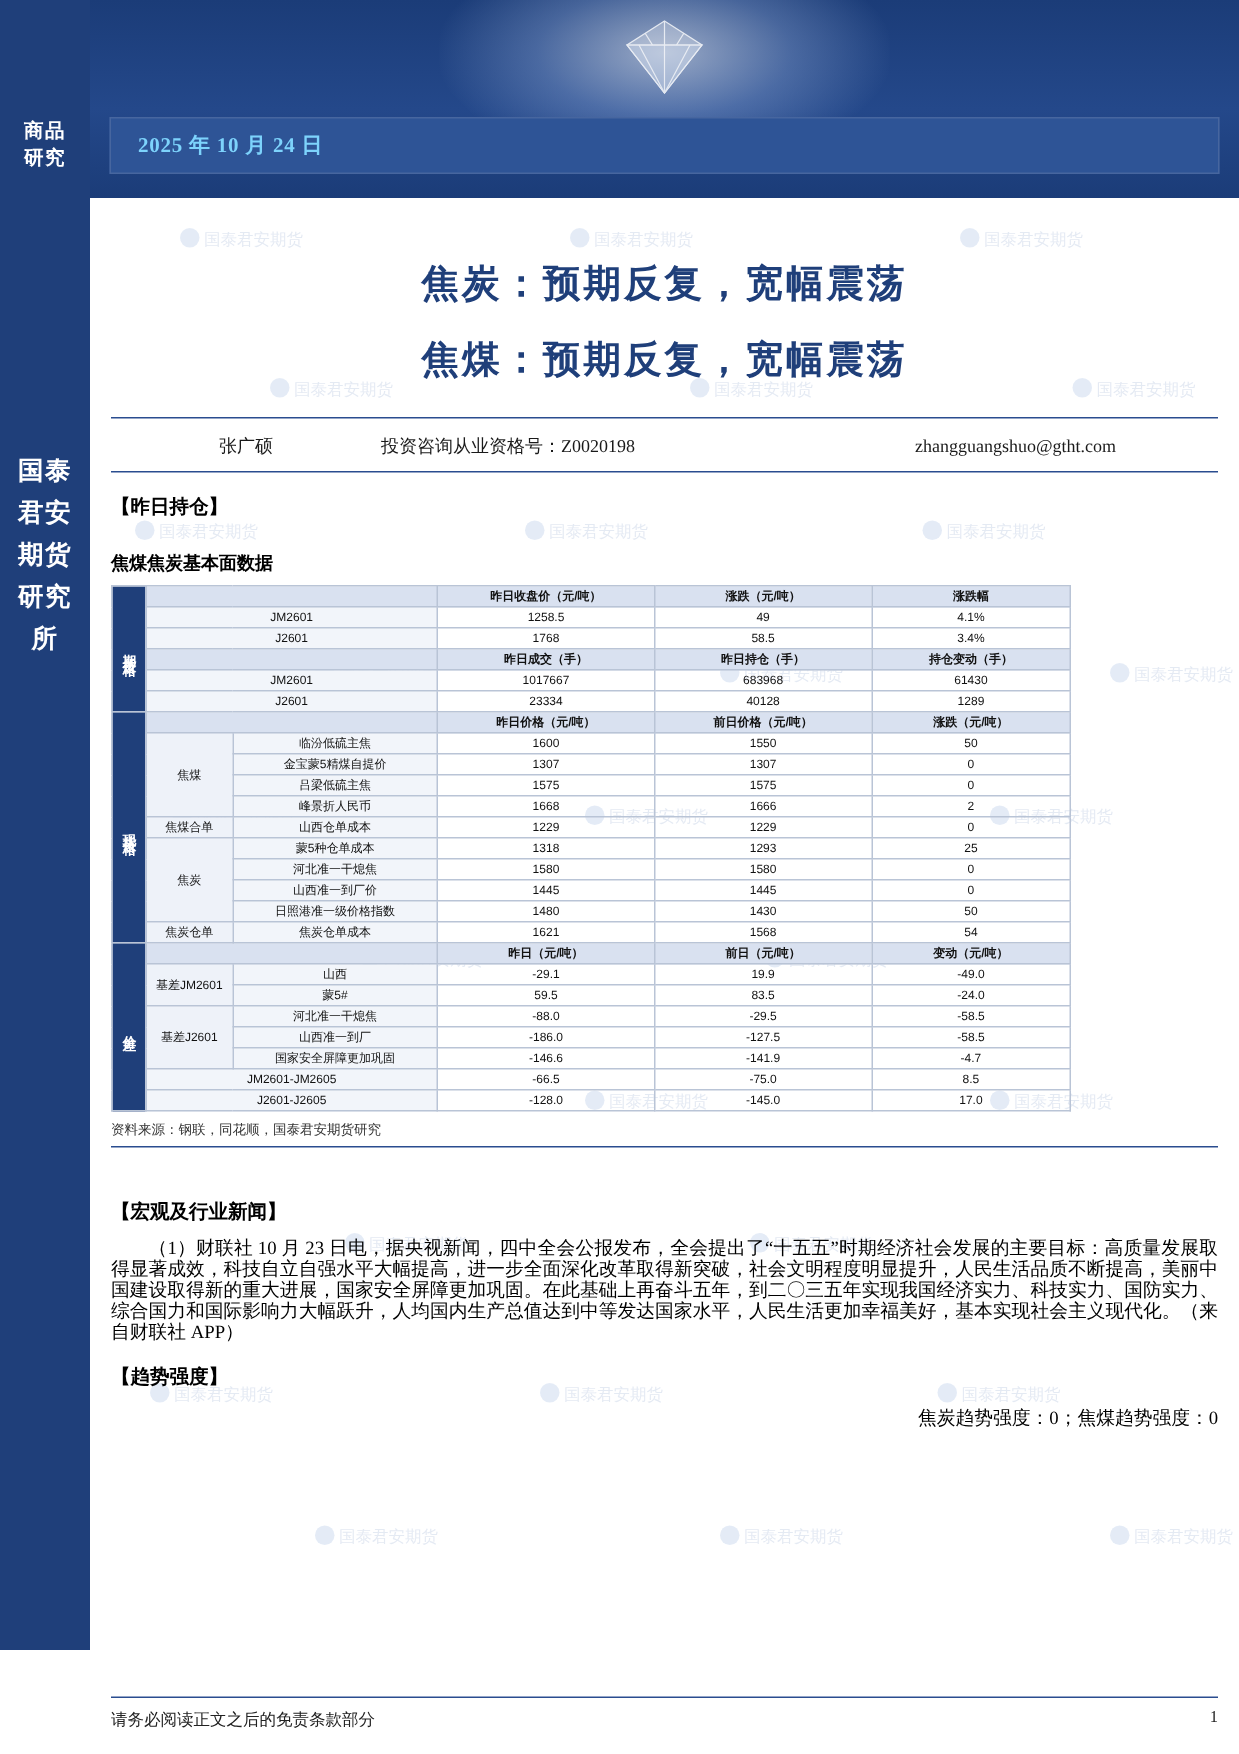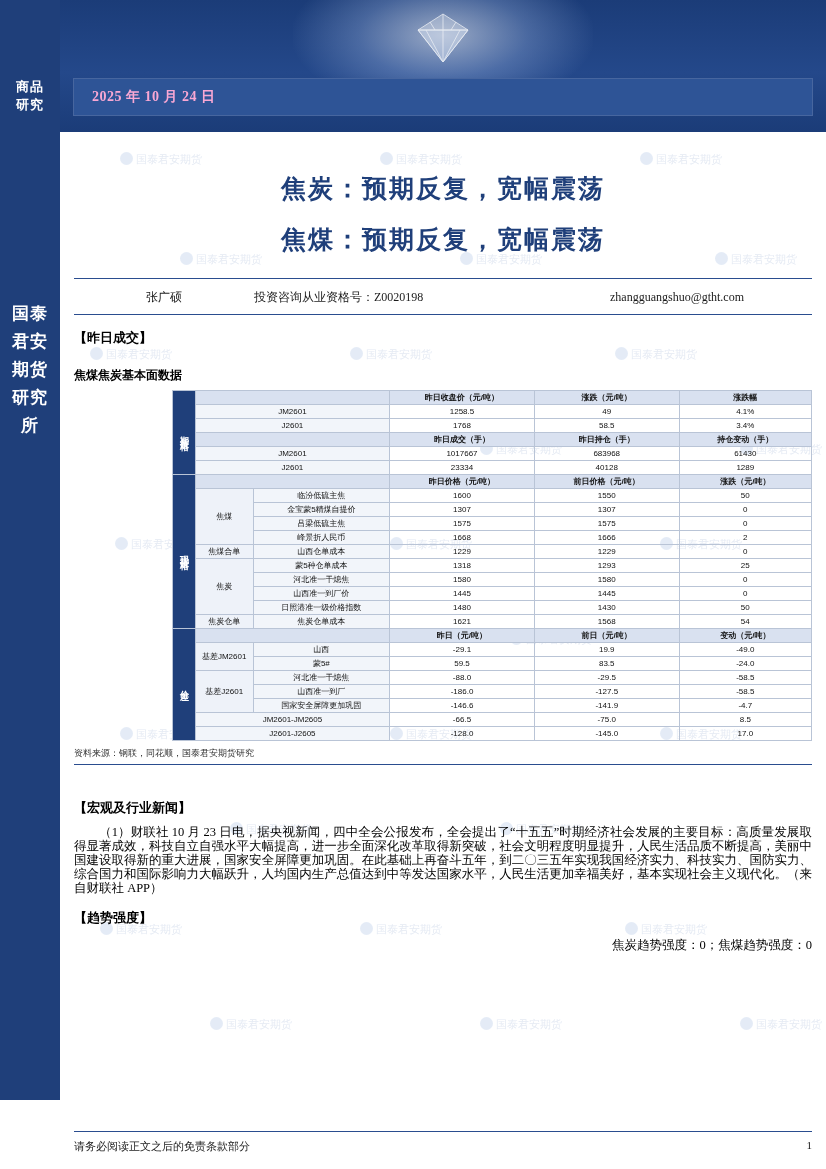--- a/index.html
+++ b/index.html
@@ -96,21 +96,21 @@
     height: 38px;
     background: #2e5496;
     border: 1px solid #47669f;
     box-sizing: border-box;
     z-index: 3;
   }
   .date-text {
     position: absolute;
     left: 18px;
     top: 9px;
-    color: #f9a8d4;
+    color: #7dd3fc;
     font-size: 14px;
     font-weight: bold;
     letter-spacing: 0.5px;
   }
 
   
   .wm-layer {
     position: absolute;
     left: 60px;
     top: 132px;
@@ -188,21 +188,21 @@
   .sub-head {
     margin: 20px 14px 6px 14px;
     font-size: 12px;
     font-weight: bold;
   }
 
   
   .table-wrap {
     margin: 4px 14px 0 14px;
     display: flex;
-    justify-content: flex-end;
+    justify-content: flex-start;
   }
   table.data {
     border-collapse: collapse;
     font-size: 8px;
     font-family: "Liberation Sans", sans-serif;
     color: #111;
     width: 640px;
     table-layout: fixed;
   }
   table.data td, table.data th {
@@ -362,21 +362,21 @@
     <div class="rule"></div>
 
     <div class="author-row">
       <div class="author-name">张广硕</div>
       <div class="author-cert">投资咨询从业资格号：Z0020198</div>
       <div class="author-mail">zhangguangshuo@gtht.com</div>
     </div>
 
     <div class="rule2"></div>
 
-    <div class="section-head">【昨日成交】</div>
+    <div class="section-head">【昨日持仓】</div>
 
     <div class="sub-head">焦煤焦炭基本面数据</div>
 
     <div class="table-wrap">
       <table class="data">
         <colgroup>
           <col style="width:22px">
             <col style="width:56px">
             <col style="width:132px">
           <col style="width:140px">

